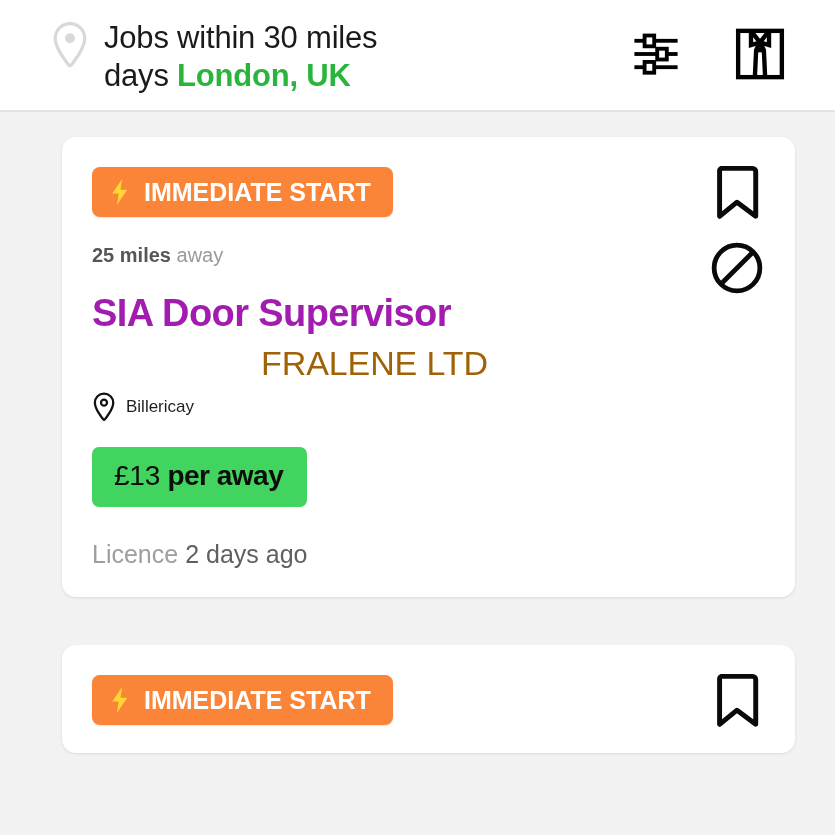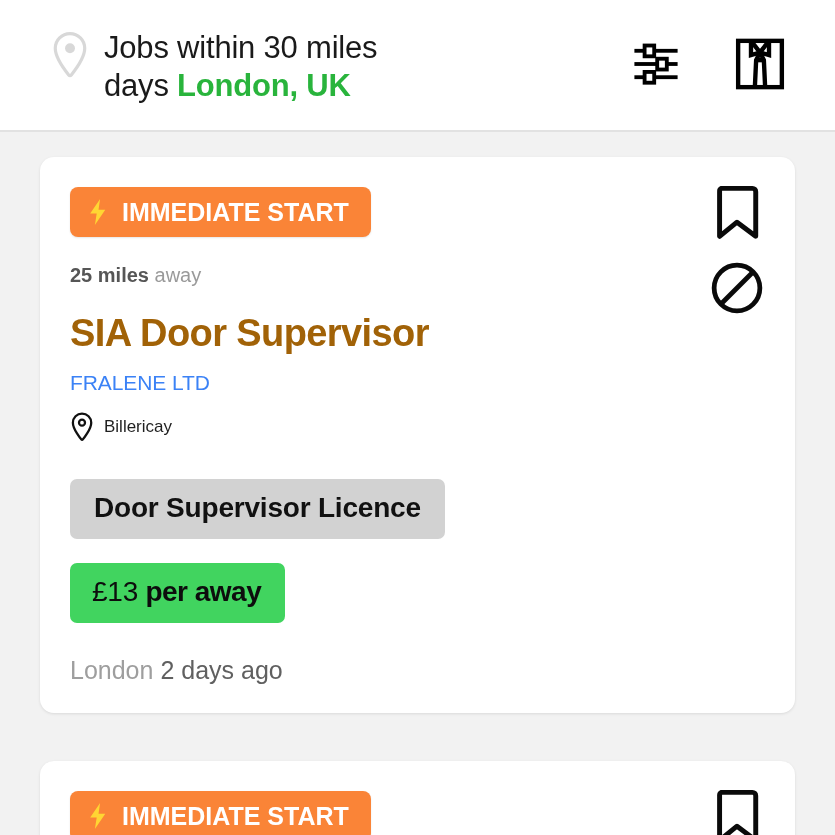--- a/index.html
+++ b/index.html
@@ -12,21 +12,21 @@
 
   body {
     background: #f2f2f2;
     font-family: "Liberation Sans", sans-serif;
     -webkit-font-smoothing: antialiased;
   }
 
   
   .header {
     position: relative;
-    height: 132px;
+    height: 112px;
     background: #ffffff;
     border-bottom: 2px solid #e2e2e2;
     display: flex;
     align-items: center;
     padding: 0 34px 0 50px;
   }
 
   .header-left {
     display: flex;
     align-items: flex-start;
@@ -80,20 +80,21 @@
     padding: 25px 40px 0 40px;
   }
 
   .job-card {
     background: #ffffff;
     border-radius: 14px;
     box-shadow: 0 1px 3px rgba(0,0,0,0.10);
     padding: 30px 28px 28px 30px;
     position: relative;
     margin-bottom: 48px;
+    margin-left: 22px;
   }
 
   .card-body {
     padding-right: 110px;
   }
 
   
   .badge-immediate {
     display: inline-flex;
     align-items: center;
@@ -131,31 +132,32 @@
     color: #565656;
     font-weight: 700;
   }
 
   
   .job-title {
     margin-top: 22px;
     font-size: 38px;
     line-height: 44px;
     font-weight: 700;
-    color: #a16207;
+    color: #a21caf;
     letter-spacing: -0.6px;
   }
 
   .company-name {
     margin-top: 12px;
-    font-size: 21px;
+    font-size: 34px;
     line-height: 32px;
-    color: #3b82f6;
+    color: #a16207;
     font-weight: 400;
     letter-spacing: -0.1px;
+    text-align: center;
   }
 
   .job-location {
     margin-top: 12px;
     display: flex;
     align-items: center;
     gap: 10px;
     font-size: 17px;
     line-height: 32px;
     color: #1f1f1f;
@@ -313,30 +315,27 @@
       <div class="job-location">
         <span class="pin-small">
           <svg viewBox="0 0 20 25" width="24" height="30" aria-hidden="true">
             <path d="M10 1.3c-4.2 0-7.6 3.4-7.6 7.6 0 5.5 6.8 13.7 7.1 14a.7.7 0 0 0 1.1 0c.3-.3 7.1-8.5 7.1-14 0-4.2-3.4-7.6-7.7-7.6z" fill="none" stroke="#111111" stroke-width="1.9"></path>
             <circle cx="10" cy="8.9" r="2.5" fill="none" stroke="#111111" stroke-width="1.9"></circle>
           </svg>
         </span>
         <span>Billericay</span>
       </div>
 
-      <div>
-        <span class="chip-licence">Door Supervisor Licence</span>
-      </div>
 
       <div>
         <span class="chip-pay"><span class="pay-amount">£13</span><span class="pay-unit"> per away</span></span>
       </div>
 
       <div class="posted-line">
-        <span>London </span><span class="posted-val">2 days ago</span>
+        <span>Licence </span><span class="posted-val">2 days ago</span>
       </div>
 
     </div>
 
     <div class="card-actions">
       <button class="card-icon-btn">
         <span>
           <svg viewBox="0 0 28 34" width="46" height="56" aria-hidden="true">
             <path d="M4.6 2.6 h18.8 a2 2 0 0 1 2 2 v27.2 L14 23.2 L3.4 31.8 L3.4 4.6 a2 2 0 0 1 1.2 -2 z" fill="none" stroke="#0a0a0a" stroke-width="3" stroke-linejoin="round"></path>
           </svg>

